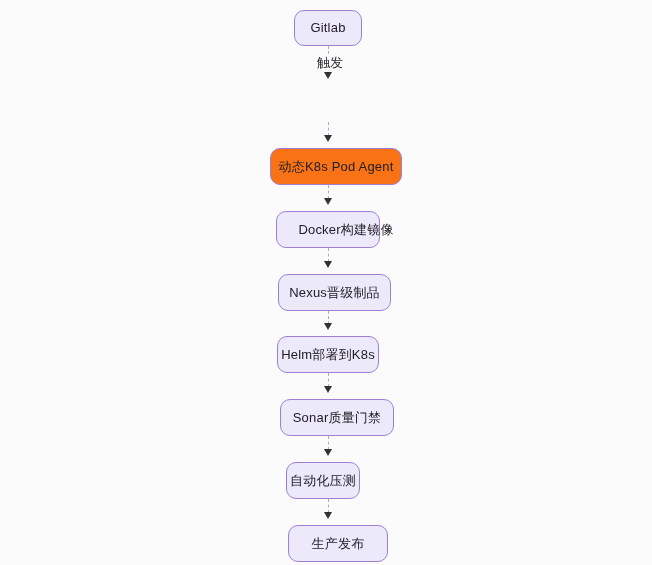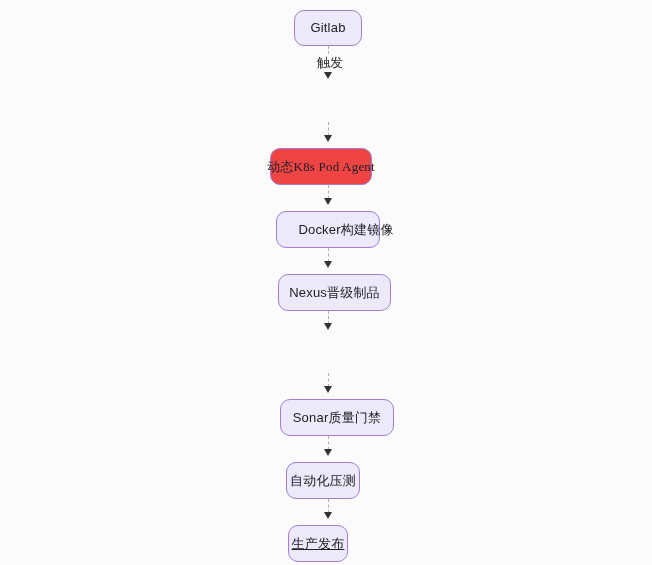--- a/index.html
+++ b/index.html
@@ -79,19 +79,20 @@
     <div class="arrow-head" style="left: 324px; top: 261px; border-top-color: rgb(51, 48, 54);"></div>
     <div class="edge" style="left: 328px; top: 311px; height: 13px; border-left-color: rgb(176, 174, 184);"></div>
     <div class="arrow-head" style="left: 324px; top: 323px; border-top-color: rgb(51, 48, 54);"></div>
     <div class="edge" style="left: 328px; top: 373px; height: 14px; border-left-color: rgb(176, 174, 184);"></div>
     <div class="arrow-head" style="left: 324px; top: 386px; border-top-color: rgb(51, 48, 54);"></div>
     <div class="edge" style="left: 328px; top: 436px; height: 14px; border-left-color: rgb(176, 174, 184);"></div>
     <div class="arrow-head" style="left: 324px; top: 449px; border-top-color: rgb(51, 48, 54);"></div>
     <div class="edge" style="left: 328px; top: 499px; height: 14px; border-left-color: rgb(176, 174, 184);"></div>
     <div class="arrow-head" style="left: 324px; top: 512px; border-top-color: rgb(51, 48, 54);"></div>
     <div class="node" style="left: 294px; top: 10px; width: 68px; height: 36px; background: rgb(236, 233, 251); border-color: rgb(159, 127, 212); color: rgb(34, 32, 38);">Gitlab</div>
-    <div class="node" style="left: 270px; top: 148px; width: 102px; height: 37px; background: #ef4444; border-color: rgb(159, 127, 212); color: rgb(34, 32, 38); font-family: Liberation Serif, serif;">动态K8s Pod Agent</div>
+    <div class="node" style="left: 270px; top: 148px; width: 132px; height: 37px; background: #f97316; border-color: rgb(159, 127, 212); color: rgb(34, 32, 38);">动态K8s Pod Agent</div>
     <div class="node" style="left: 276px; top: 211px; width: 104px; height: 37px; background: rgb(236, 233, 251); border-color: rgb(159, 127, 212); color: rgb(34, 32, 38); padding-left: 36px;">Docker构建镜像</div>
     <div class="node" style="left: 278px; top: 274px; width: 113px; height: 37px; background: rgb(236, 233, 251); border-color: rgb(159, 127, 212); color: rgb(34, 32, 38);">Nexus晋级制品</div>
+    <div class="node" style="left: 277px; top: 336px; width: 102px; height: 37px; background: rgb(236, 233, 251); border-color: rgb(159, 127, 212); color: rgb(34, 32, 38);">Helm部署到K8s</div>
     <div class="node" style="left: 280px; top: 399px; width: 114px; height: 37px; background: rgb(236, 233, 251); border-color: rgb(159, 127, 212); color: rgb(34, 32, 38);">Sonar质量门禁</div>
     <div class="node" style="left: 286px; top: 462px; width: 74px; height: 37px; background: rgb(236, 233, 251); border-color: rgb(159, 127, 212); color: rgb(34, 32, 38);">自动化压测</div>
-    <div class="node" style="left: 288px; top: 525px; width: 60px; height: 37px; background: rgb(236, 233, 251); border-color: rgb(159, 127, 212); color: rgb(34, 32, 38); text-decoration: underline;">生产发布</div>
+    <div class="node" style="left: 288px; top: 525px; width: 100px; height: 37px; background: rgb(236, 233, 251); border-color: rgb(159, 127, 212); color: rgb(34, 32, 38);">生产发布</div>
   </div>
 
 </body></html>

